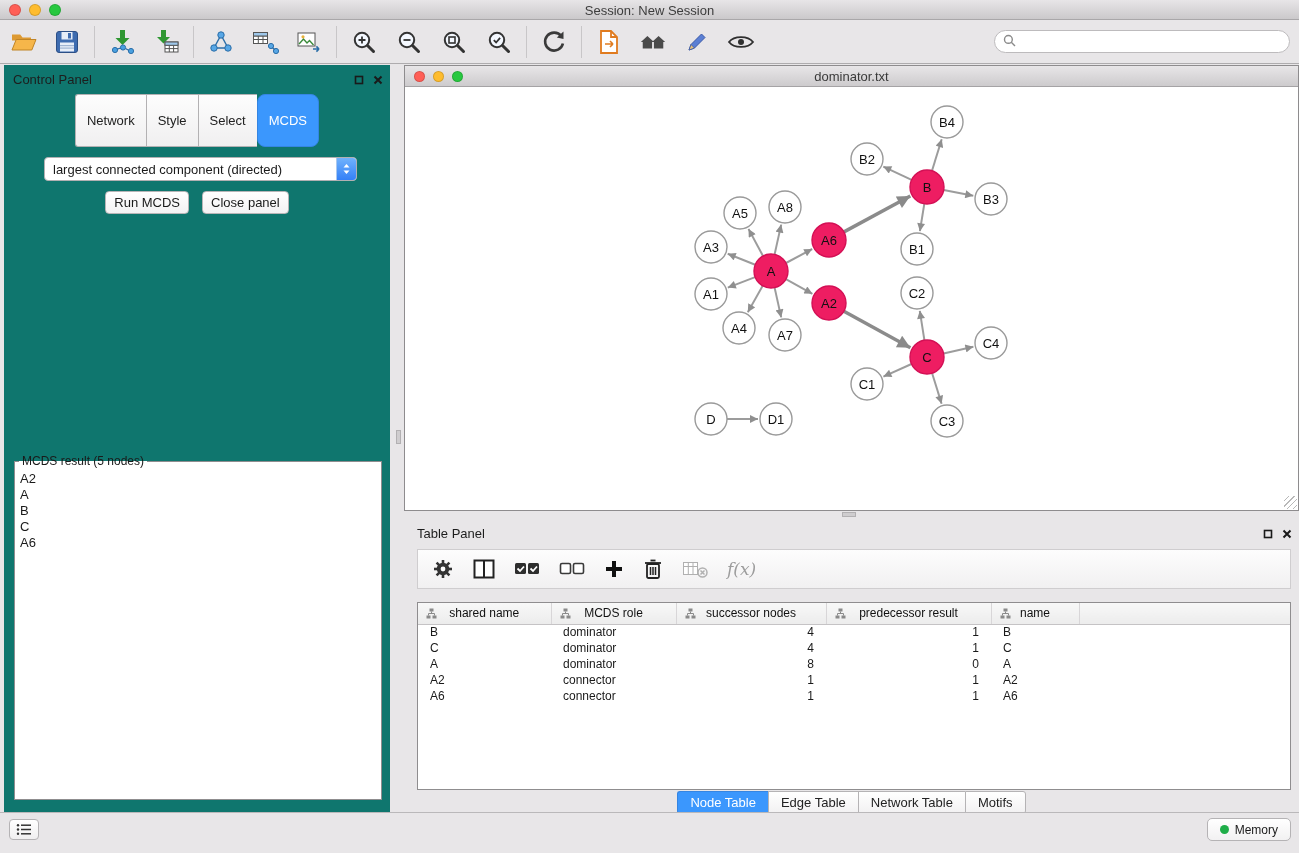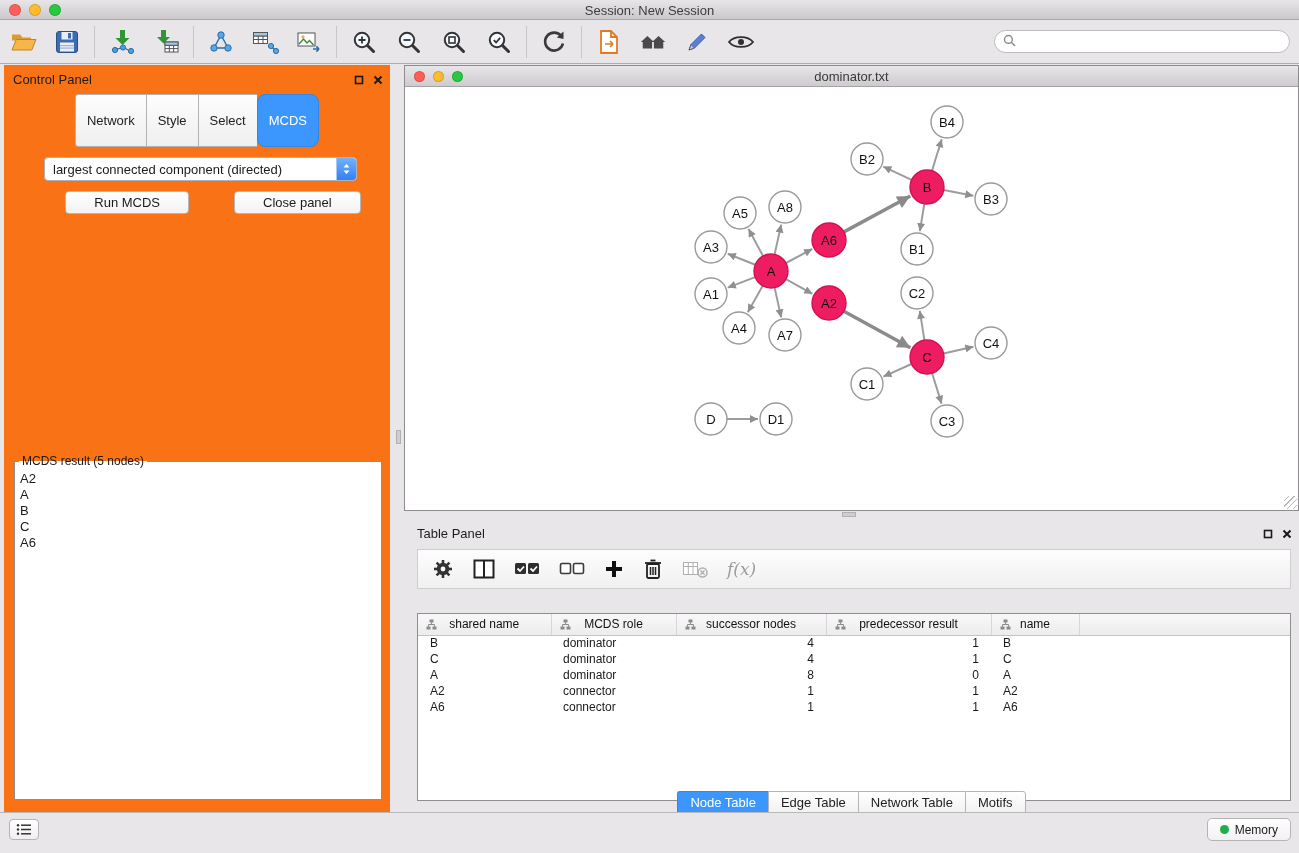--- a/index.html
+++ b/index.html
@@ -27,40 +27,40 @@
   .tb-group { display:flex; align-items:center; gap:16px; }
   .tb-sep { width:1px; height:32px; background:#c8c6c8; margin:0 13px; }
   .tb-icon { width:28px; height:28px; display:flex; align-items:center; justify-content:center; }
   .search-field { position:absolute; right:9px; top:10px; width:296px; height:23px;
     background:#fff; border:1px solid #bdbbbd; border-radius:12px;
     display:flex; align-items:center; padding:0 8px; gap:5px; }
   .search-field input { border:none; outline:none; flex:1; font-size:12px;
     font-family:"Liberation Sans",sans-serif; background:transparent; }
 
   
-  .control-panel { position:absolute; left:4px; top:65px; width:386px; bottom:33px; background:#f97316; }
+  .control-panel { position:absolute; left:4px; top:65px; width:386px; bottom:33px; background:#0f766e; }
   .panel-header { height:28px; position:relative; }
   .panel-title { position:absolute; left:9px; top:7px; font-size:13px; color:#1d1d1d; }
   .win-btns { position:absolute; right:7px; top:8px; display:flex; gap:9px; align-items:center; }
   .cp-tabs { display:flex; justify-content:center; margin-top:1px; }
   .cp-tab { padding:18px 11px; font-size:13px; border:1px solid #b3b1b3; border-right:none;
     background:linear-gradient(#fdfdfd,#f0eff0); color:#222; cursor:default; }
   .cp-tab:first-child { border-radius:3px 0 0 3px; }
   .cp-tab:last-child { border-right:1px solid #b3b1b3; border-radius:0 3px 3px 0; }
   .cp-tab.active { background:#3b97fd; color:#fff; border-color:#3585e2; border-radius:8px; }
   .opt-label { position:absolute; top:74px; left:0; right:0; text-align:center; font-size:13px; }
   .dropdown { position:absolute; top:92px; left:40px; width:313px; height:24px;
     background:#fff; border:1px solid #b2b0b2; border-radius:4px;
     display:flex; align-items:center; overflow:hidden; }
   .dd-text { flex:1; padding:0 8px; font-size:13px; white-space:nowrap; overflow:hidden; }
   .dd-stepper { width:20px; align-self:stretch; background:linear-gradient(#70b2fc,#3480f7);
     display:flex; align-items:center; justify-content:center; border-left:1px solid #a9c8ef; }
   .btn-row { position:absolute; top:126px; left:0; right:0; display:flex; justify-content:center; gap:13px; }
   .mac-btn { font-family:"Liberation Sans",sans-serif; font-size:13px; background:linear-gradient(#ffffff,#f3f2f3);
-    border:1px solid #b7b5b7; border-radius:4px; padding:3px 28px; color:#1a1a1a;margin-left:32px; }
+    border:1px solid #b7b5b7; border-radius:4px; padding:3px 8px; color:#1a1a1a; }
   .result-box { position:absolute; top:389px; left:10px; right:8px; bottom:20px;
     border:1px solid #8f8d8f; background:#fff; }
   .result-box legend { font-size:12px; margin-left:4px; padding:0 3px; color:#1a1a1a; }
   .result-list { padding:3px 5px; font-size:13px; }
   .result-item { line-height:16px; }
 
   
   .network-window { position:absolute; left:404px; top:65px; width:895px; height:446px;
     background:#fff; border:1px solid #8e8c8e; }
   .net-titlebar { position:absolute; top:0; left:0; right:0; height:21px;
@@ -75,21 +75,21 @@
 
   
   .table-panel { position:absolute; left:404px; top:519px; right:0; bottom:33px; background:#e8e6e8; }
   .tp-header { height:28px; position:relative; }
   .tp-title { position:absolute; left:13px; top:7px; font-size:13px; color:#1d1d1d; }
   .tp-toolbar { position:absolute; top:30px; left:13px; right:8px; height:40px;
     background:linear-gradient(#fdfdfd,#f1f0f1); border:1px solid #cfcdcf;
     display:flex; align-items:center; gap:19px; padding-left:14px; }
   .tp-icon { display:flex; align-items:center; }
   .fx { font-family:"DejaVu Serif",serif; font-style:italic; color:#9c9c9c; font-size:17px; }
-  .node-table-wrap { position:absolute; top:94px; left:13px; right:8px; height:188px;
+  .node-table-wrap { position:absolute; top:83px; left:13px; right:8px; height:188px;
     background:#fff; border:1px solid #8f8d8f; overflow:hidden; }
   table.node-table { border-collapse:collapse; table-layout:fixed; width:100%; font-size:12px; }
   .node-table thead th { height:21px; background:linear-gradient(#f8f8f8,#ececec);
     border-bottom:1px solid #c5c3c5; border-right:1px solid #d8d6d8;
     font-weight:normal; position:relative; text-align:center; font-size:12px; color:#111; }
   .node-table thead th.filler { border-right:none; }
   .node-table thead th .sort-ic { position:absolute; left:8px; top:5px; }
   .node-table tbody td { height:16px; padding:0 12px; white-space:nowrap; }
   .node-table tbody td.num { text-align:right; }
   .tp-tabs { position:absolute; top:272px; left:0; right:0; display:flex; justify-content:center; }

